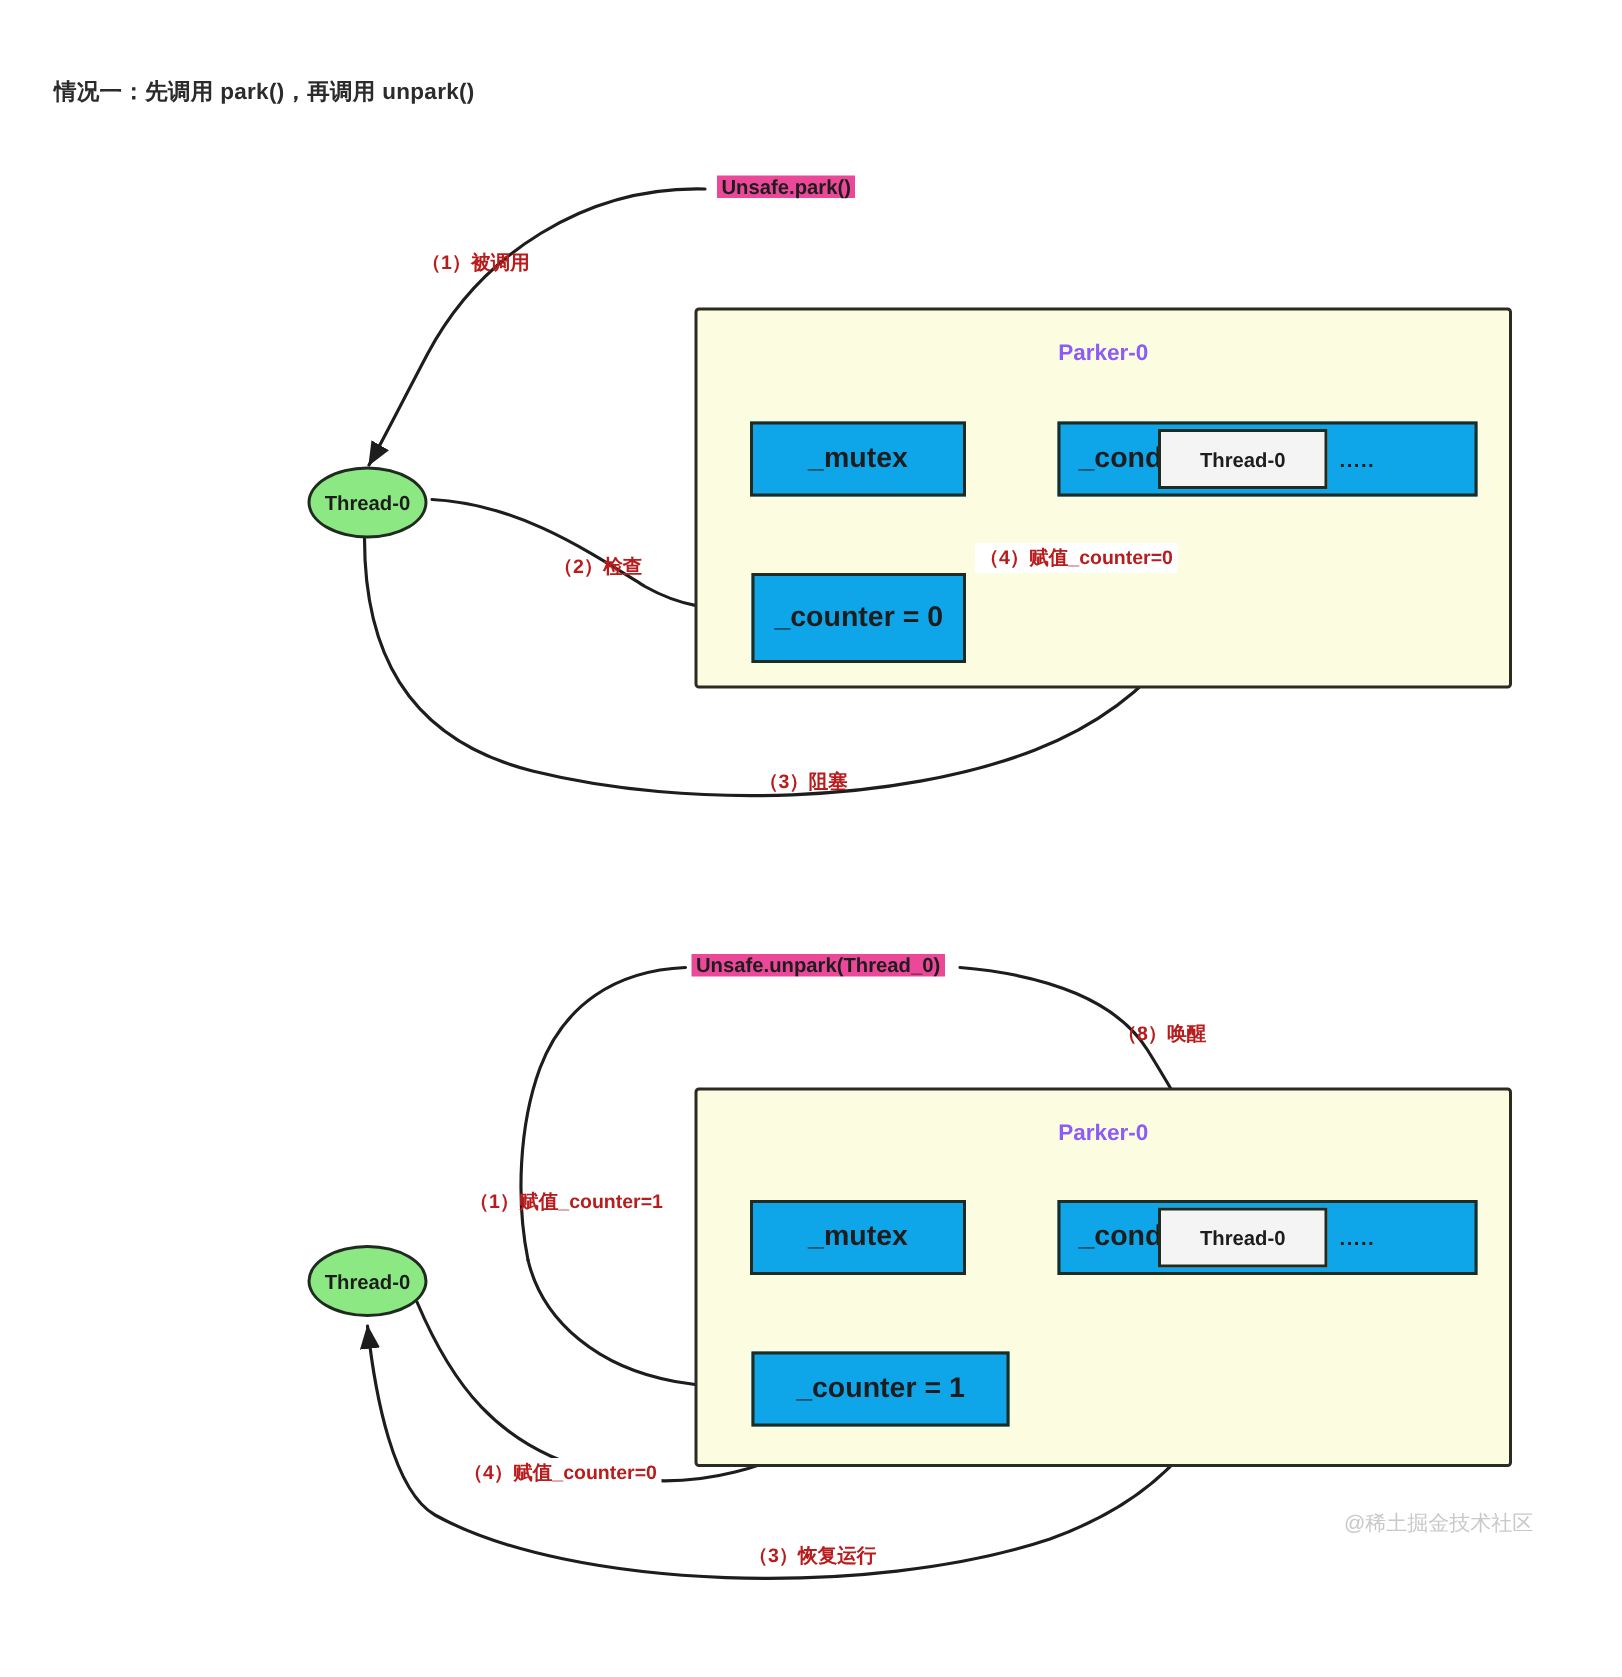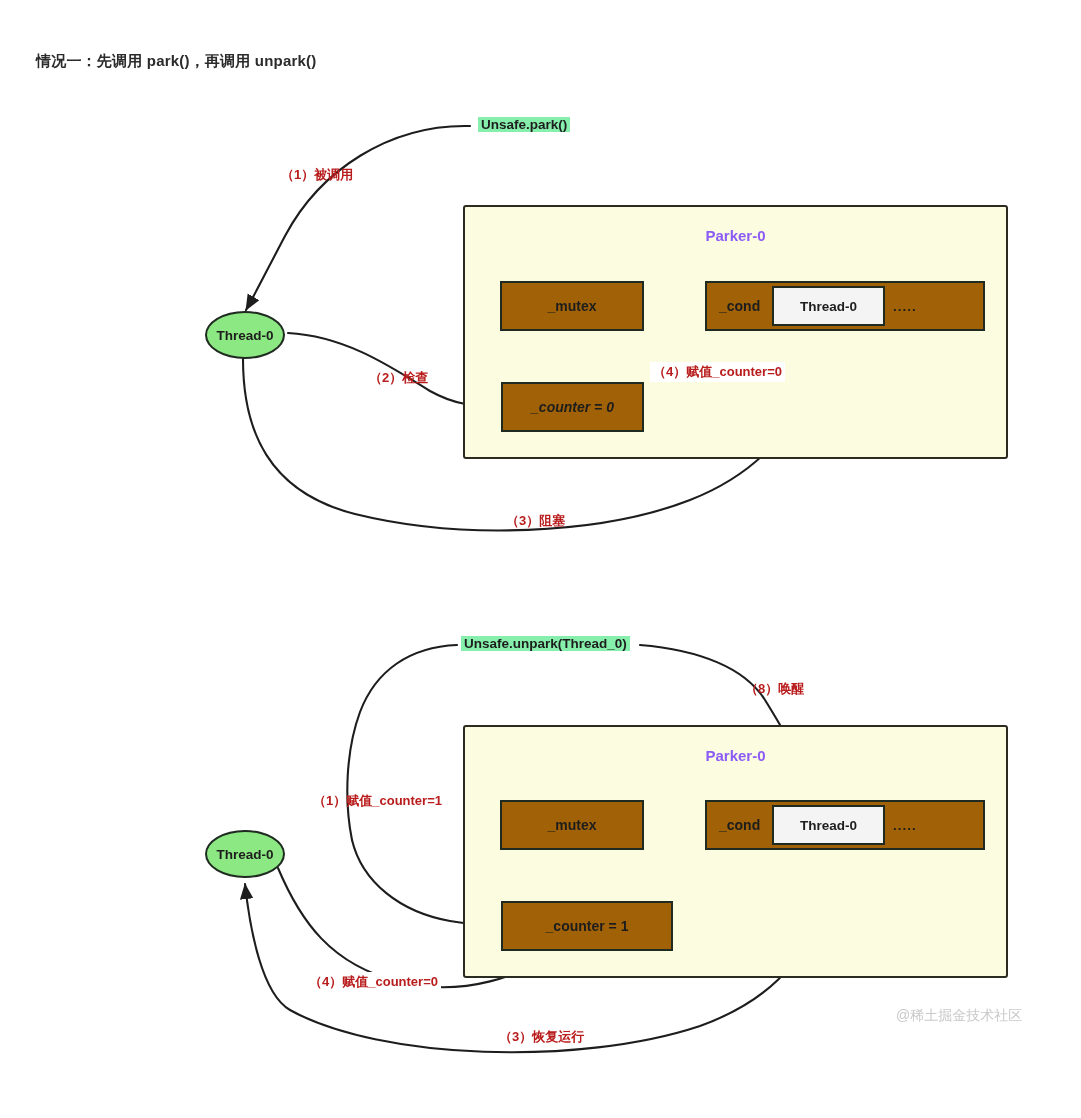--- a/index.html
+++ b/index.html
@@ -43,26 +43,26 @@
     left: 0;
     width: 100%;
     text-align: center;
     font-size: 15px;
     font-weight: 700;
     color: #8b5cf6;
   }
   
   .mbox {
     position: absolute;
-    background: #a16207;
+    background: #0ea5e9;
     border: 2.5px solid #1f2a20;
     box-sizing: border-box;
     display: flex;
     align-items: center;
-    font-size: 14px;
+    font-size: 19px;
     font-weight: 700;
     color: #1d1d1d;
   }
   .mbox.center { justify-content: center; }
   .mbox.leftpad { padding-left: 12px; }
   .thread-slot {
     position: absolute;
     background: #f4f4f4;
     border: 2.5px solid #1f2a20;
     box-sizing: border-box;
@@ -104,21 +104,21 @@
     background: #ffffff;
     padding: 1px 3px;
   }
   .edge-label.nobg { background: transparent; }
   .call-label {
     position: absolute;
     font-size: 13.5px;
     font-weight: 700;
     color: #1d1d1d;
     white-space: nowrap;
-    background: #86efac;
+    background: #ec4899;
     padding: 0 3px;
   }
   .watermark {
     position: absolute;
     font-size: 14px;
     color: #c9c9c9;
     white-space: nowrap;
   }
 </style>
 </head>
@@ -174,21 +174,21 @@
 </div>
 
 <div class="mbox center" style="left:500px; top:281px; width:144px; height:50px;">_mutex</div>
 
 <div class="mbox leftpad" style="left:705px; top:281px; width:280px; height:50px;">_cond</div>
 
 <div class="thread-slot" style="left:772px; top:286px; width:113px; height:40px;">Thread-0</div>
 
 <div class="dots" style="left:893px; top:299px;">.....</div>
 
-<div class="mbox center" style="left:501px; top:382px; width:143px; height:50px;font-style:italic;">_counter = 0</div>
+<div class="mbox center" style="left:501px; top:382px; width:143px; height:60px;">_counter = 0</div>
 
 <div class="edge-label" style="left:650px; top:362px;">（4）赋值_counter=0</div>
 
 <div class="call-label" style="left:461px; top:636px;">Unsafe.unpark(Thread_0)</div>
 
 <div class="edge-label nobg" style="left:742px; top:679px;">（8）唤醒</div>
 
 <div class="edge-label nobg" style="left:310px; top:791px;">（1）赋值_counter=1</div>
 
 <div class="thread-ellipse" style="left:205px; top:830px; width:80px; height:48px;">Thread-0</div>

